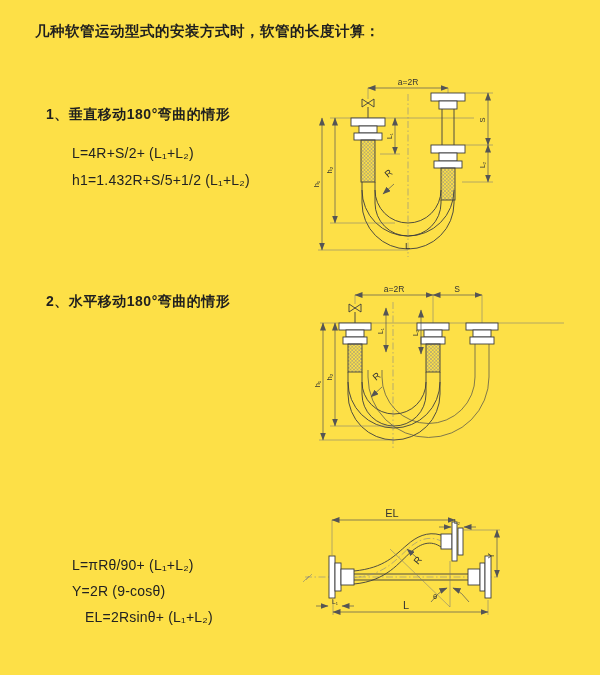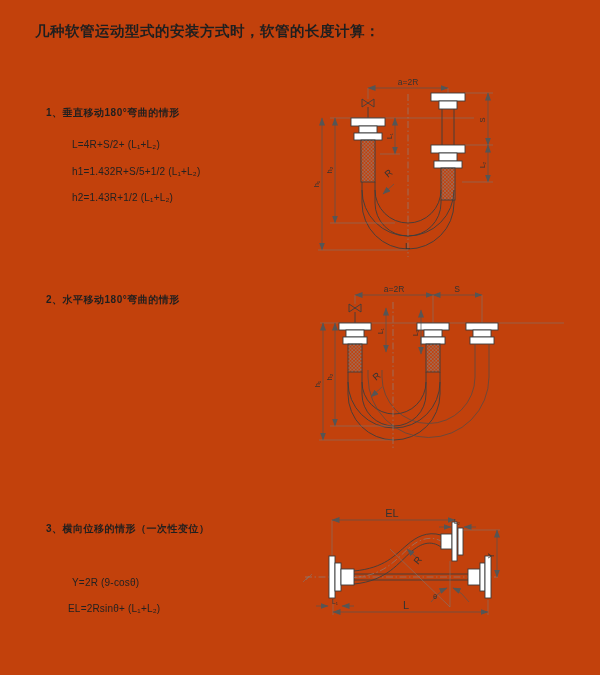--- a/index.html
+++ b/index.html
@@ -1,46 +1,45 @@
 <!DOCTYPE html>
 <html><head>
 <meta charset="utf-8">
 <style>
   html,body{margin:0;padding:0;background:#fff;}
-  .page{position:relative;width:600px;height:675px;background:#c2410c;overflow:hidden;
+  .page{position:relative;width:600px;height:675px;background:#fde047;overflow:hidden;
         font-family:"Liberation Sans",sans-serif;color:#1f1f1f;}
   .title{position:absolute;left:35px;top:22px;font-size:14.5px;font-weight:bold;letter-spacing:.5px;}
-  .sec-heading{position:absolute;font-size:10px;font-weight:bold;letter-spacing:.5px;}
-  .formula{position:absolute;font-size:10px;color:#222;letter-spacing:.2px;}
+  .sec-heading{position:absolute;font-size:14px;font-weight:bold;letter-spacing:.5px;}
+  .formula{position:absolute;font-size:14px;color:#222;letter-spacing:.2px;margin-top:6px;}
   svg.diag{position:absolute;}
   .dim{stroke:#555;stroke-width:.7;fill:none;}
   .thin{stroke:#7a7a7a;stroke-width:.55;fill:none;}
   .pipe{stroke:#3d3d3d;stroke-width:.9;fill:none;}
   .fr{fill:#fff;stroke:#3d3d3d;stroke-width:.9;}
   .cl{stroke:#8a8a8a;stroke-width:.6;stroke-dasharray:7 2.5 1.5 2.5;fill:none;}
   svg text{fill:#333;font-family:"Liberation Sans",sans-serif;}
   .t6{font-size:6.5px;} .t7{font-size:7.5px;} .t8{font-size:8.5px;} .t9{font-size:9.5px;} .t10{font-size:11px;}
 </style>
 </head>
 <body>
 
 <div class="page">
 
   <div class="title">几种软管运动型式的安装方式时，软管的长度计算：</div>
 
   <div class="sec-heading" style="left:46px;top:106px">1、垂直移动180°弯曲的情形</div>
   <div class="formula" style="left:72px;top:139px">L=4R+S/2+ (L₁+L₂)</div>
   <div class="formula" style="left:72px;top:166px">h1=1.432R+S/5+1/2 (L₁+L₂)</div>
-  <div class="formula" style="left:72px;top:192px">h2=1.43R+1/2 (L₁+L₂)</div>
 
   <div class="sec-heading" style="left:46px;top:293px">2、水平移动180°弯曲的情形</div>
 
-  <div class="sec-heading" style="left:46px;top:522px">3、横向位移的情形（一次性变位）</div>
+  <div class="formula" style="left:72px;top:551px">L=πRθ/90+ (L₁+L₂)</div>
   <div class="formula" style="left:72px;top:577px">Y=2R (9-cosθ)</div>
-  <div class="formula" style="left:68px;top:603px">EL=2Rsinθ+ (L₁+L₂)</div>
+  <div class="formula" style="left:85px;top:603px">EL=2Rsinθ+ (L₁+L₂)</div>
 
   <svg class="diag" style="left:312px;top:72px" width="286" height="195" viewBox="0 0 286 195">
     <defs>
       <pattern id="br1" width="3.5" height="3.5" patternUnits="userSpaceOnUse">
         <path d="M0,3.5 L3.5,0 M0,0 L3.5,3.5" stroke="#8a8a8a" stroke-width="0.5"></path>
       </pattern>
       <marker id="a1" markerWidth="9" markerHeight="6" refX="7.5" refY="3" orient="auto-start-reverse" markerUnits="userSpaceOnUse">
         <path d="M0,0 L8,3 L0,6 Z" fill="#555"></path>
       </marker>
     </defs>

